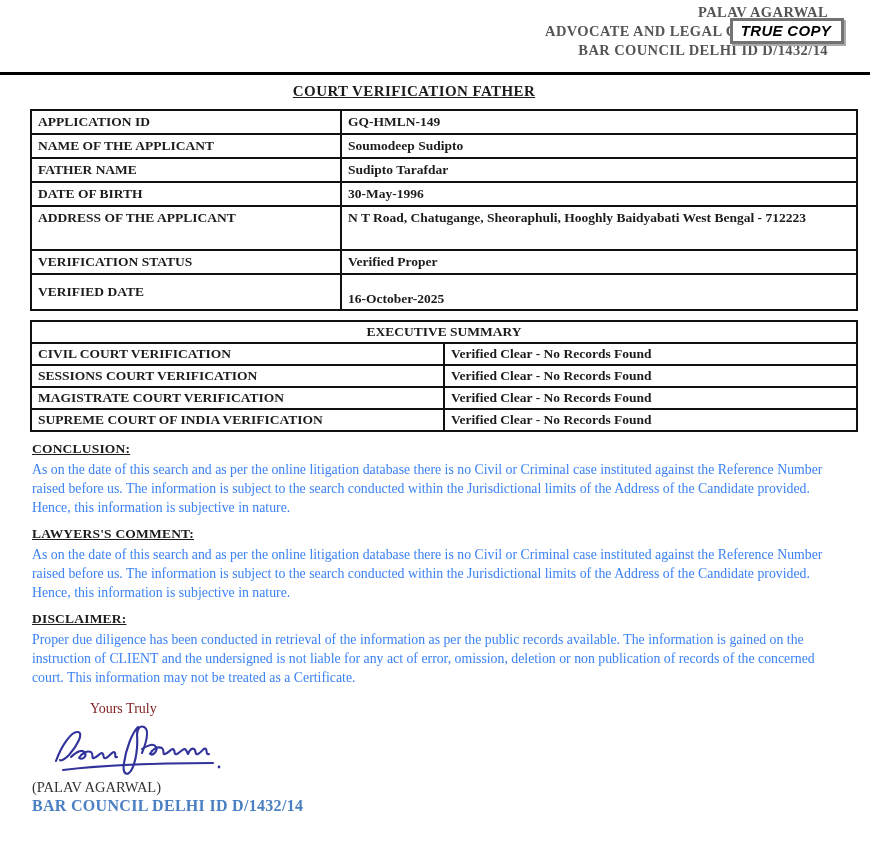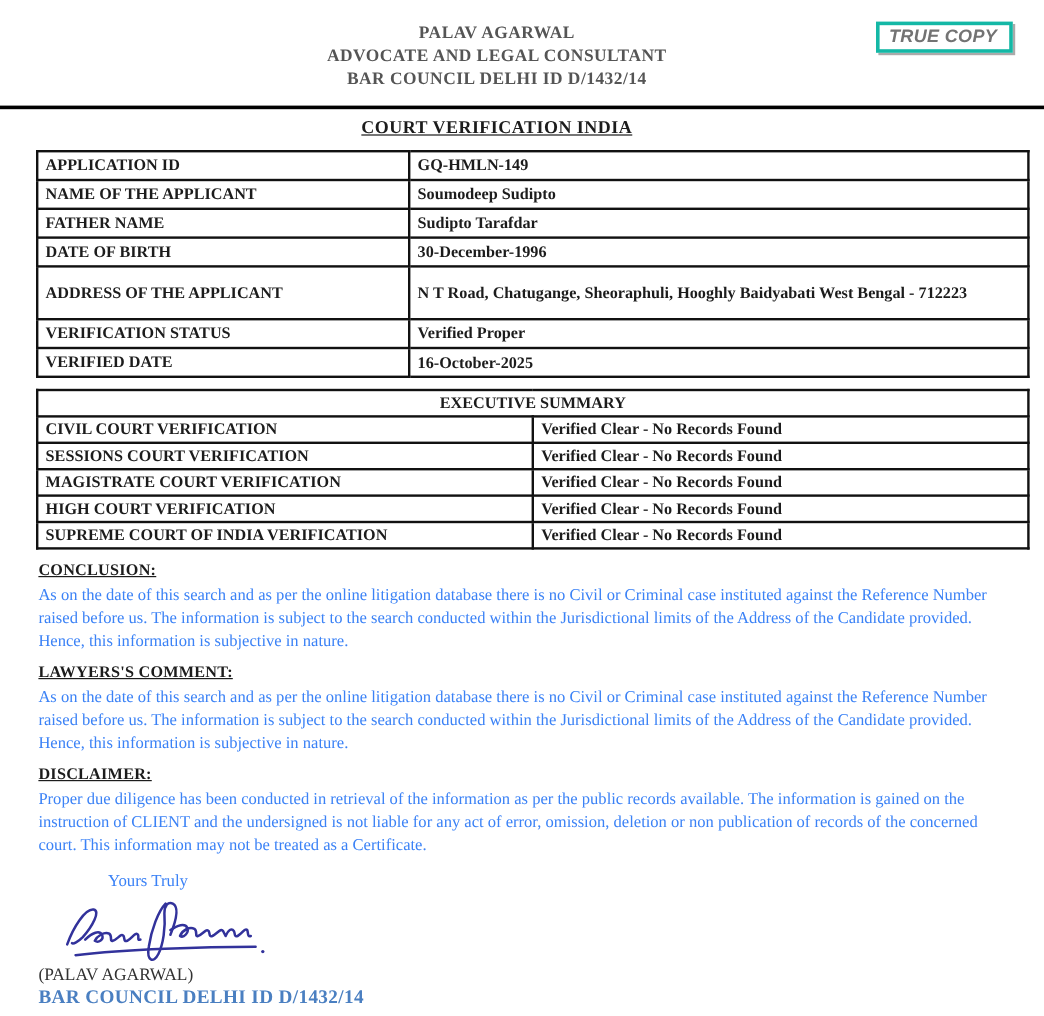--- a/index.html
+++ b/index.html
@@ -13,42 +13,42 @@
   .page {
     position: relative;
     width: 870px;
     height: 847px;
     background: #ffffff;
     font-family: "Liberation Serif", "DejaVu Serif", serif;
     color: var(--ink);
     overflow: hidden;
   }
   
-  .letterhead { width: 828px; text-align: center; padding-top: 19px; }
+  .letterhead { width: 828px; text-align: right; padding-top: 3px; }
   .lh-line {
     font-weight: bold;
     color: var(--header-gray);
     font-size: 14.5px;
     line-height: 19px;
     letter-spacing: 0.4px;
   }
   .true-copy {
     position: absolute;
     top: 18px;
     right: 26px;
-    border: 3px solid #14b8a6;
+    border: 3px solid #737373;
     background: #ffffff;
     padding: 1px 10px 2px 8px;
     font-family: "Liberation Sans", sans-serif;
     font-weight: bold;
     font-style: italic;
     font-size: 15px;
     letter-spacing: 0.3px;
     box-shadow: 2px 2px 0 #aaaaaa;
-    color: #737373;
+    color: #000000;
   }
   .rule { height: 3px; background: #000000; margin-top: 12px; width: 870px; }
   .doc-title {
     width: 828px;
     text-align: center;
     font-size: 15px;
     font-weight: bold;
     text-decoration: underline;
     margin-top: 8px;
     letter-spacing: 0.4px;
@@ -63,22 +63,22 @@
   table.info-table, table.info-table td { border: 2px solid #111111; }
   table.info-table td {
     font-weight: bold;
     font-size: 13.5px;
     padding: 2px 6px;
     overflow: hidden;
   }
   td.cell-label { width: 310px; }
   .applicant-table tr { height: 24px; }
   .applicant-table tr:nth-of-type(5) { height: 44px; }
-  .applicant-table tr:nth-of-type(5) td { vertical-align: top; padding-top: 13px; }
-  .applicant-table tr:nth-of-type(7) td.cell-value { vertical-align: top; padding-top: 4px; }
+  .applicant-table tr:nth-of-type(5) td { vertical-align: top; padding-top: 3px; }
+  .applicant-table tr:nth-of-type(7) td.cell-value { vertical-align: top; padding-top: 16px; }
   .summary-table { margin-top: 9px; }
   .summary-title-row td {
     text-align: center;
     font-weight: bold;
     height: 21px;
     font-size: 13.5px;
   }
   .summary-table .summary-body tr { height: 16px; }
   .summary-table td.cell-value { text-align: left; }
   
@@ -91,21 +91,21 @@
     letter-spacing: 0.2px;
   }
   .section p {
     font-size: 13.8px;
     line-height: 19px;
     color: #3b82f6;
     width: 808px;
     margin: 0 0 5px 0;
   }
   
-  .salutation { margin: 14px 0 0 90px; font-size: 14px; color: #3b82f6; }
+  .salutation { margin: 14px 0 0 90px; font-size: 14px; color: #7f1d1d; }
   .signature-wrap { margin: 2px 0 0 50px; height: 62px; }
   .signature-wrap svg { display: block; }
   .signer-name { margin-left: 32px; font-size: 14.5px; color: #333333; margin-top: -2px; }
   .bar-line {
     margin-left: 32px;
     font-size: 16px;
     font-weight: bold;
     color: var(--accent-blue);
     letter-spacing: 0.3px;
     margin-top: 1px;
@@ -119,21 +119,21 @@
   <div class="true-copy">TRUE COPY</div>
 
   <div class="letterhead">
     <div class="lh-line">PALAV AGARWAL</div>
     <div class="lh-line">ADVOCATE AND LEGAL CONSULTANT</div>
     <div class="lh-line">BAR COUNCIL DELHI ID D/1432/14</div>
   </div>
 
   <div class="rule"></div>
 
-  <div class="doc-title">COURT VERIFICATION INDIA</div>
+  <div class="doc-title">COURT VERIFICATION FATHER</div>
 
   <table class="info-table applicant-table">
     <tbody>
 
         <tr>
           <td class="cell-label">APPLICATION ID</td>
           <td class="cell-value">GQ-HMLN-149</td>
         </tr>
 
         <tr>
@@ -141,21 +141,21 @@
           <td class="cell-value">Soumodeep Sudipto</td>
         </tr>
 
         <tr>
           <td class="cell-label">FATHER NAME</td>
           <td class="cell-value">Sudipto Tarafdar</td>
         </tr>
 
         <tr>
           <td class="cell-label">DATE OF BIRTH</td>
-          <td class="cell-value">30-December-1996</td>
+          <td class="cell-value">30-May-1996</td>
         </tr>
 
         <tr>
           <td class="cell-label">ADDRESS OF THE APPLICANT</td>
           <td class="cell-value">N T Road, Chatugange, Sheoraphuli, Hooghly Baidyabati West Bengal - 712223</td>
         </tr>
 
         <tr>
           <td class="cell-label">VERIFICATION STATUS</td>
           <td class="cell-value">Verified Proper</td>
@@ -184,24 +184,20 @@
         <tr>
           <td class="cell-label">SESSIONS COURT VERIFICATION</td>
           <td class="cell-value">Verified Clear - No Records Found</td>
         </tr>
 
         <tr>
           <td class="cell-label">MAGISTRATE COURT VERIFICATION</td>
           <td class="cell-value">Verified Clear - No Records Found</td>
         </tr>
 
-        <tr>
-          <td class="cell-label">HIGH COURT VERIFICATION</td>
-          <td class="cell-value">Verified Clear - No Records Found</td>
-        </tr>
 
         <tr>
           <td class="cell-label">SUPREME COURT OF INDIA VERIFICATION</td>
           <td class="cell-value">Verified Clear - No Records Found</td>
         </tr>
       </tbody>
   </table>
 
   <div class="sections">
 

